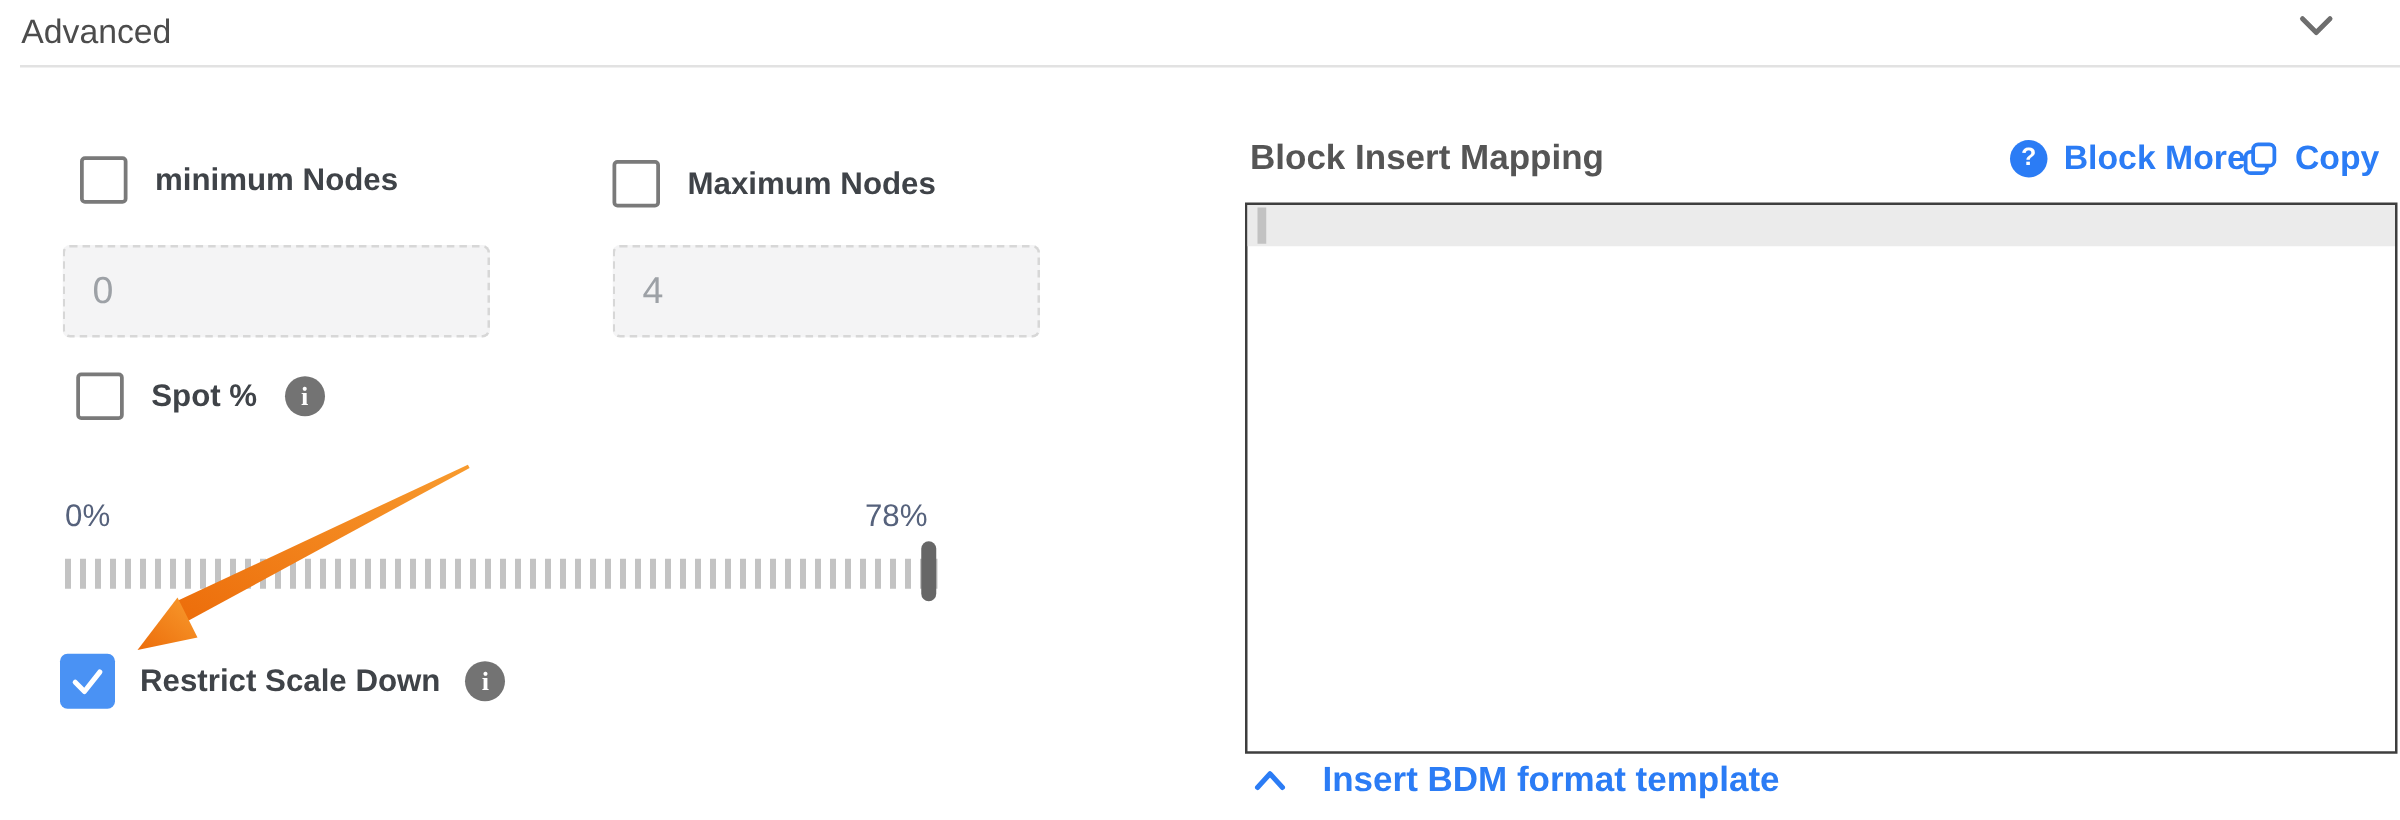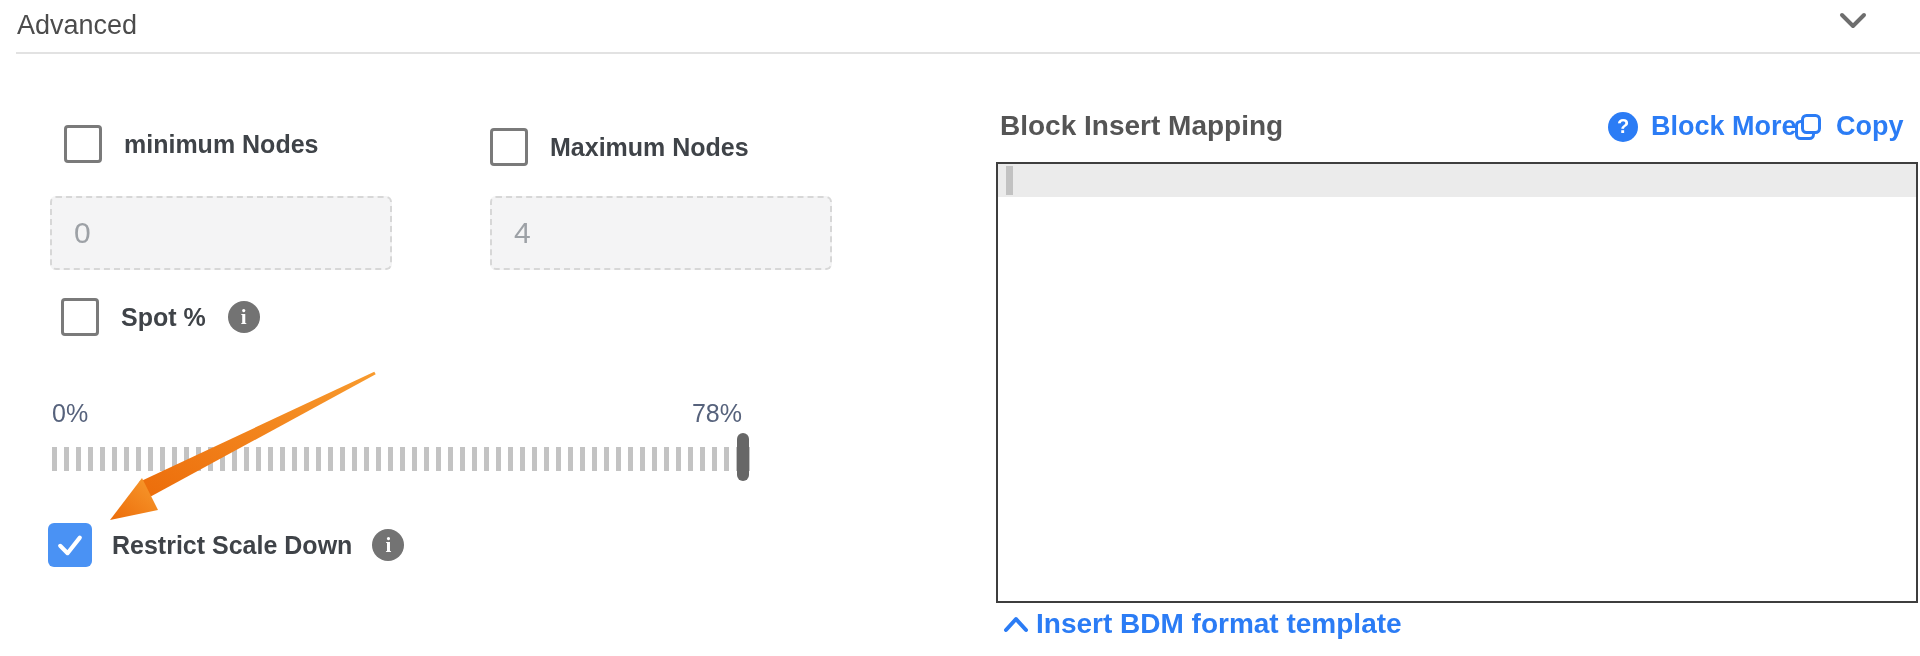--- a/index.html
+++ b/index.html
@@ -37,21 +37,21 @@
   .handle { width: 12px; height: 48px; border-radius: 6px; background: #676767; cursor: grab; }
 
   
   .bdm-title { left: 1000px; top: 106px; font-size: 28px; line-height: 40px; font-weight: 600; color: #555555; }
   .link-group { display: flex; align-items: center; gap: 13px; color: #2b7cf5; font-size: 27px; font-weight: 600; cursor: pointer; white-space: nowrap; }
   .help-circle { width: 30px; height: 30px; border-radius: 50%; background: #2b7cf5; color: #fff;
                  display: flex; align-items: center; justify-content: center; font-size: 20px; font-weight: 700; flex: 0 0 auto; }
   .editor { left: 996px; top: 162px; width: 922px; height: 441px; background: #ffffff; border: 2px solid #3e3e3e; cursor: text; }
   .active-line { position: relative; width: 100%; height: 33px; background: #ebebeb; }
   .cursor-bar { position: absolute; left: 8px; top: 2px; width: 7px; height: 29px; background: #c2c2c2; }
-  .insert-link { font-size: 28px; gap: 7px; text-align: center; }
+  .insert-link { font-size: 28px; gap: 29px; text-align: center; }
 </style>
 </head>
 <body>
 
 <div class="page">
 
   <div class="abs adv-title">Advanced</div>
   <svg class="abs collapse-chevron" width="28" height="18" viewBox="0 0 28 18">
     <polyline points="3,3 14,14 25,3" fill="none" stroke="#6e6e6e" stroke-width="4" stroke-linecap="round" stroke-linejoin="round"></polyline>
   </svg>

